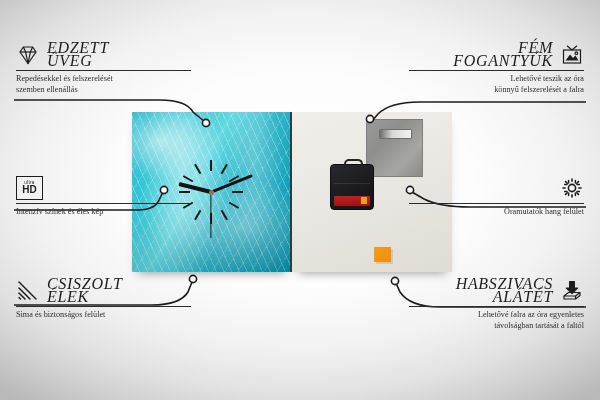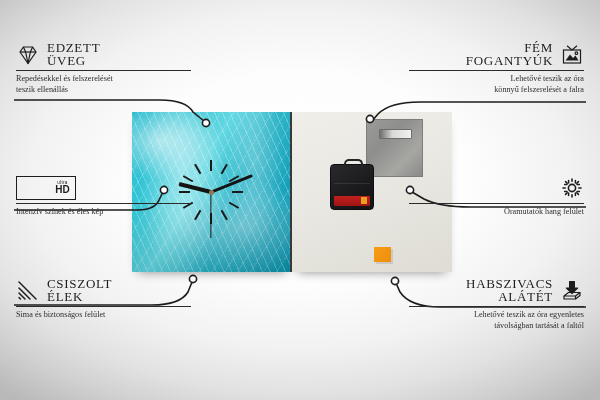--- a/index.html
+++ b/index.html
@@ -181,26 +181,27 @@
   .feature.right { text-align: right; }
 
   .f-head {
     display: flex;
     align-items: center;
     gap: 7px;
     padding-bottom: 3px;
   }
   .feature.right .f-head { justify-content: flex-end; }
   .f-title {
-    font-size: 13px;
+    font-size: 16px;
     letter-spacing: 0.7px;
     color: #1d1d1d;
     line-height: 12.5px;
     text-transform: uppercase;
     font-family: "Liberation Serif", serif;
+    font-style: italic;
   }
   .f-rule {
     height: 1px;
     background: #2b2b2b;
     width: 100%;
   }
   .f-sub {
     font-size: 8.2px;
     line-height: 10.5px;
     color: #2e2e2e;
@@ -216,21 +217,20 @@
 
   .hd-badge {
     width: 25px; height: 22px;
     flex: 0 0 25px;
     border: 1.4px solid #1d1d1d;
     display: flex;
     flex-direction: column;
     align-items: center;
     justify-content: center;
     line-height: 1;
-    padding-left: 33px;
   }
   .hd-badge .u { font-size: 4.6px; letter-spacing: 0.3px; color: #1d1d1d; font-family: "Liberation Sans", sans-serif; }
   .hd-badge .h { font-size: 10px; font-weight: bold; color: #1d1d1d; font-family: "Liberation Sans", sans-serif; }
 </style>
 </head>
 <body>
 
 <div id="page">
 
   <div class="product-stage">
@@ -323,21 +323,21 @@
             <path d="M16.6,4 L14.4,9 L12,20.5"></path>
           </g>
         </svg>
       </span>
       <span class="f-title">
         <span>EDZETT</span><br><span>ÜVEG</span>
       </span>
     </div>
     <div class="f-rule"></div>
     <div class="f-sub">
-      <span>Repedésekkel és felszerelését</span><br><span>teszik ellenállás</span>
+      <span>Repedésekkel és felszerelését</span><br><span>szemben ellenállás</span>
     </div>
   </div>
 
   <div class="feature left" style="left:16px; top:176px;">
     <div class="f-head">
       <span class="hd-badge">
         <span class="u">ultra</span>
         <span class="h">HD</span>
       </span>
     </div>
@@ -423,17 +423,17 @@
             <path d="M9.6,2.5 L14.4,2.5 L14.4,9 L17.6,9 L12,14.5 L6.4,9 L9.6,9 Z" fill="#1d1d1d"></path>
             <path d="M4,17 L8.5,13.5 L20,13.5 L15.5,17 Z"></path>
             <path d="M4,17 L4,20 L15.5,20 L15.5,17"></path>
             <path d="M15.5,20 L20,16.5 L20,13.5"></path>
           </g>
         </svg>
       </span>
     </div>
     <div class="f-rule"></div>
     <div class="f-sub">
-      <span>Lehetővé teszik az óra egyenletes</span><br><span>távolságban tartását a faltól</span>
+      <span>Lehetővé falra az óra egyenletes</span><br><span>távolságban tartását a faltól</span>
     </div>
   </div>
 
 </div>
 
 </body></html>

